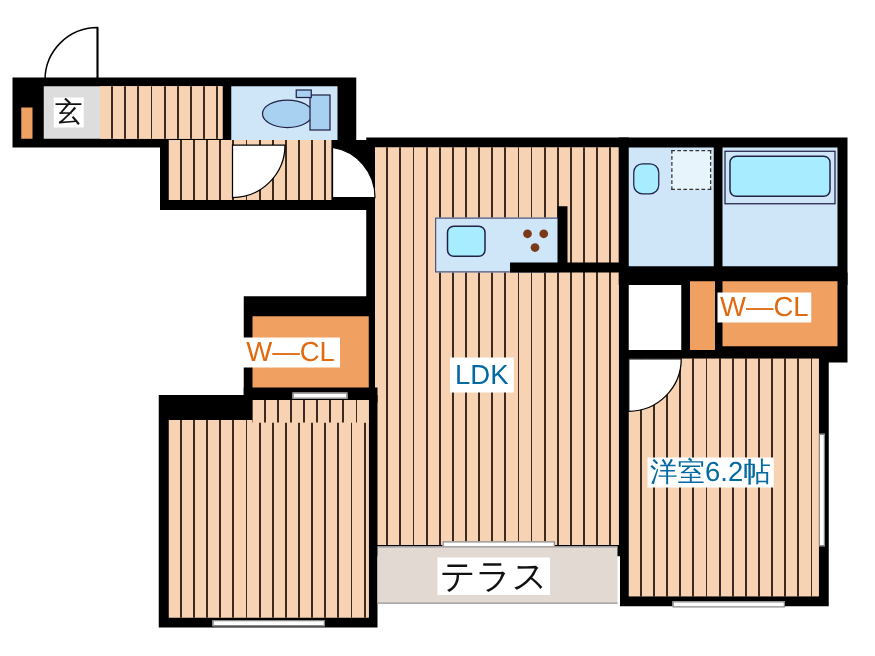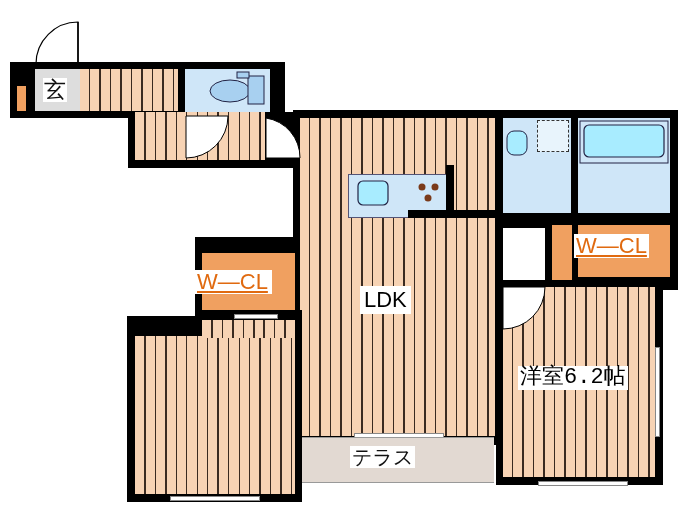--- a/index.html
+++ b/index.html
@@ -5,22 +5,22 @@
   html,body{margin:0;padding:0;background:#ffffff;}
   body{width:700px;height:525px;position:relative;overflow:hidden;font-family:"Liberation Sans","DejaVu Sans",sans-serif;}
   .abs{position:absolute;}
   .wall{position:absolute;background:#000;}
   .floor{position:absolute;background-color:#f7d3b4;
     background-image:repeating-linear-gradient(90deg,#f7d3b4 0px,#f7d3b4 9px,#3a2a20 9px,#3a2a20 10.5px);}
   .wcl{position:absolute;background:#f0a060;}
   .wet{position:absolute;background:#cfe6f8;}
   .terrace{position:absolute;background:#e2d9d2;border-top:1px solid #999;border-bottom:1px solid #999;}
   .label{position:absolute;background:#fff;white-space:nowrap;line-height:1;}
-  .blue{color:#000000;}
-  .orange{color:#e06a10;text-decoration:underline;}
+  .blue{color:#0369a1;}
+  .orange{color:#e06a10;}
   .black{color:#111;}
   .window{position:absolute;background:#fff;border:1px solid #888;}
   svg{position:absolute;overflow:visible;}
 </style>
 </head>
 <body>
 
 <div class="abs" style="left:0;top:0;width:700px;height:525px;">
 
   <svg style="left:34px;top:20px;" width="46" height="46">
@@ -84,34 +84,34 @@
   <div class="wcl" style="left:552px;top:225px;width:20px;height:60px;"></div>
   <div class="label orange" style="left:574px;top:234px;font-size:22px;padding:1px 2px;">W—CL</div>
 
   <div class="wall" style="left:496px;top:280px;width:167px;height:205px;"></div>
   <div class="floor" style="left:503px;top:287px;width:152px;height:190px;"></div>
   <svg style="left:503px;top:287px;" width="44" height="44">
     <path d="M0 0 L42 0 A42 42 0 0 1 0 42 Z" fill="#fff" stroke="#000" stroke-width="1"></path>
   </svg>
   <div class="window" style="left:655px;top:347px;width:3px;height:88px;"></div>
   <div class="window" style="left:538px;top:481px;width:88px;height:3px;"></div>
-  <div class="label blue" style="left:518px;top:366px;font-size:22px;padding:1px 2px;font-family:Liberation Mono, monospace;">洋室6.2帖</div>
+  <div class="label blue" style="left:518px;top:366px;font-size:22px;padding:1px 2px;">洋室6.2帖</div>
 
   <div class="wall" style="left:195px;top:237px;width:105px;height:85px;"></div>
   <div class="wcl" style="left:202px;top:253px;width:93px;height:60px;"></div>
   <div class="label orange" style="left:193px;top:270px;font-size:22px;padding:1px 4px;">W—CL</div>
 
   <div class="wall" style="left:127px;top:316px;width:175px;height:186px;"></div>
   <div class="wall" style="left:195px;top:310px;width:107px;height:12px;"></div>
   <div class="floor" style="left:135px;top:336px;width:160px;height:158px;"></div>
   <div class="floor" style="left:202px;top:320px;width:93px;height:18px;"></div>
   <div class="window" style="left:234px;top:314px;width:42px;height:3px;"></div>
   <div class="window" style="left:170px;top:496px;width:88px;height:3px;"></div>
 
   <div class="abs" style="left:360px;top:286px;background:#fff;padding:2px 4px;">
     <div class="blue" style="font-size:22px;line-height:24px;">LDK</div>
   </div>
 
   <div class="window" style="left:354px;top:433px;width:88px;height:3px;"></div>
 
   <div class="terrace" style="left:302px;top:437px;width:192px;height:44px;"></div>
-  <div class="label black" style="left:350px;top:446px;font-size:20px;padding:1px 2px;">テラス</div>
+  <div class="label black" style="left:350px;top:446px;font-size:28px;padding:1px 2px;">テラス</div>
 </div>
 
 </body></html>

